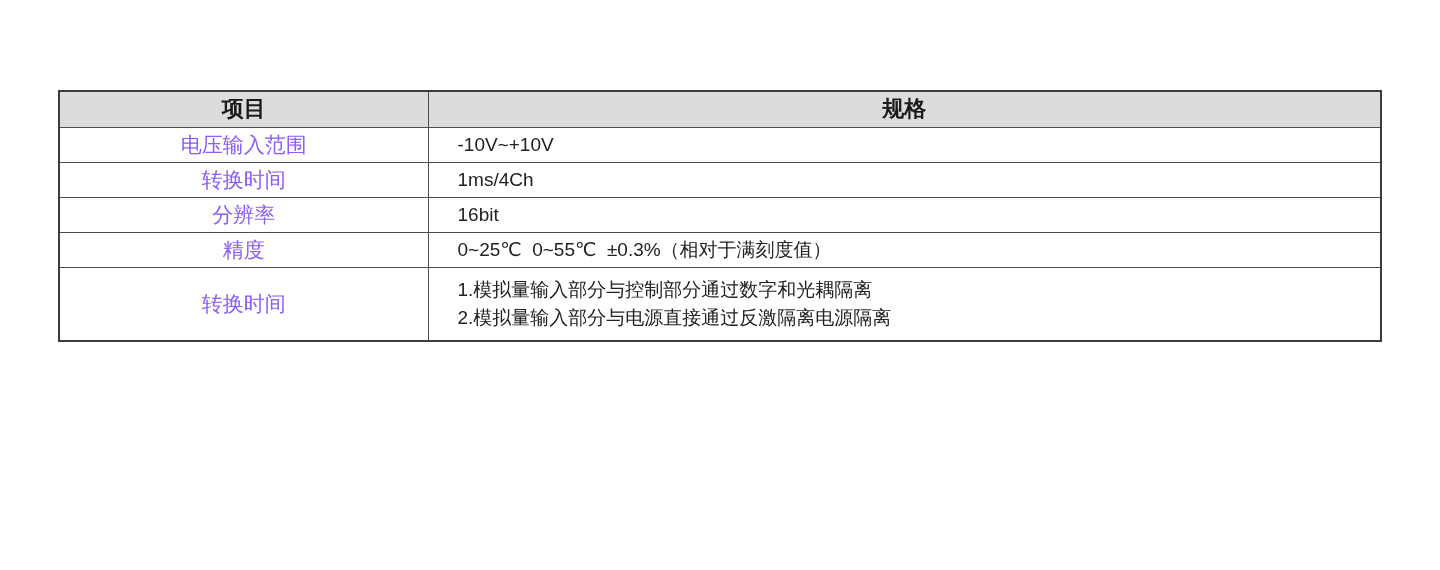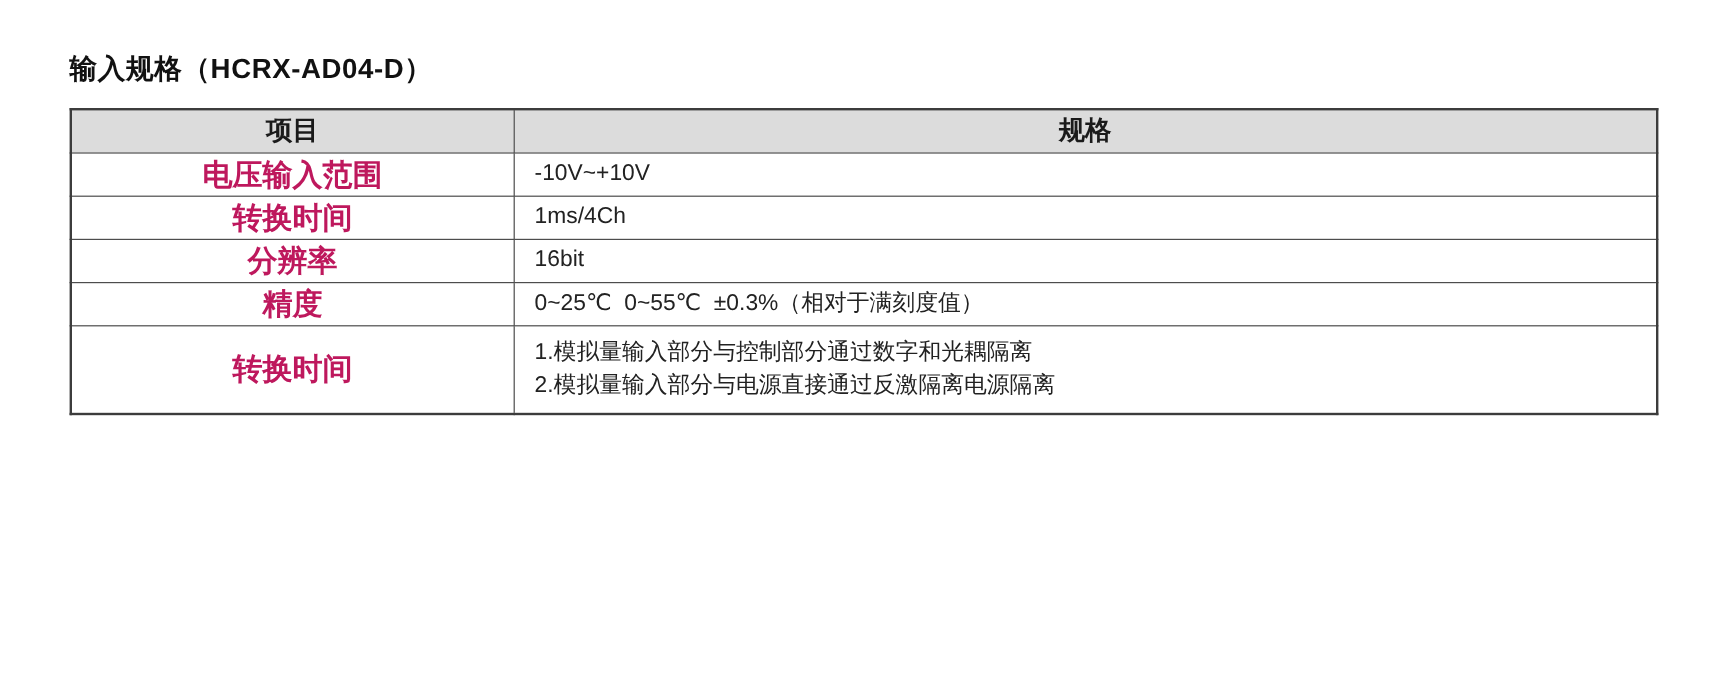--- a/index.html
+++ b/index.html
@@ -48,44 +48,43 @@
     background:var(--header-bg);
     font-size:22px;
     font-weight:700;
     text-align:center;
     color:#1a1a1a;
   }
   .col-item{width:369px;}
   .cell-item{
     height:35px;
     text-align:center;
-    font-size:25px;
-    font-weight:700;
-    color:#be185d;
+    font-size:21px;
+    font-weight:400;
+    color:#8b5cf6;
   }
   .cell-spec{
-    padding-left:17px;
+    padding-left:29px;
     font-size:19px;
     font-weight:400;
     color:#222222;
   }
   .cell-spec.multi{
     padding-top:8px;
     padding-bottom:8px;
   }
   .spec-line{
     line-height:28px;
     white-space:pre;
   }
 </style>
 </head>
 <body>
 
 <div class="page">
-  <h1 class="title">输入规格（HCRX-AD04-D）</h1>
 
   <table class="spec-table">
     <thead>
       <tr>
         <th class="col-item">项目</th>
         <th class="col-spec">规格</th>
       </tr>
     </thead>
     <tbody id="spec-body">
         <tr>

